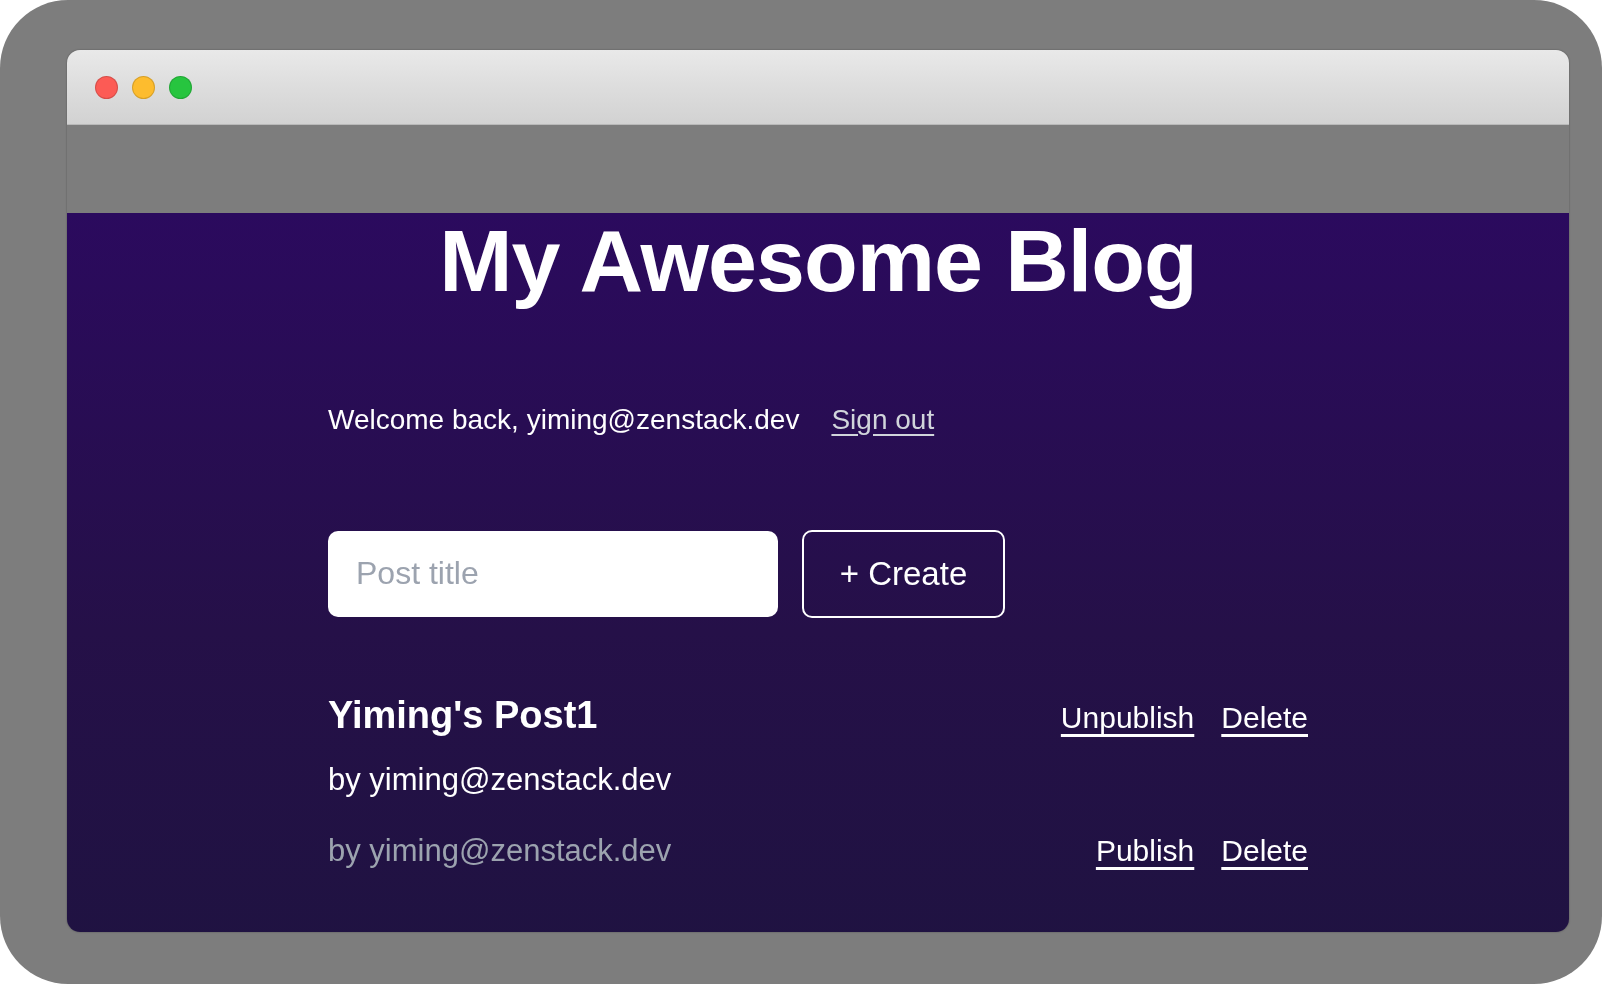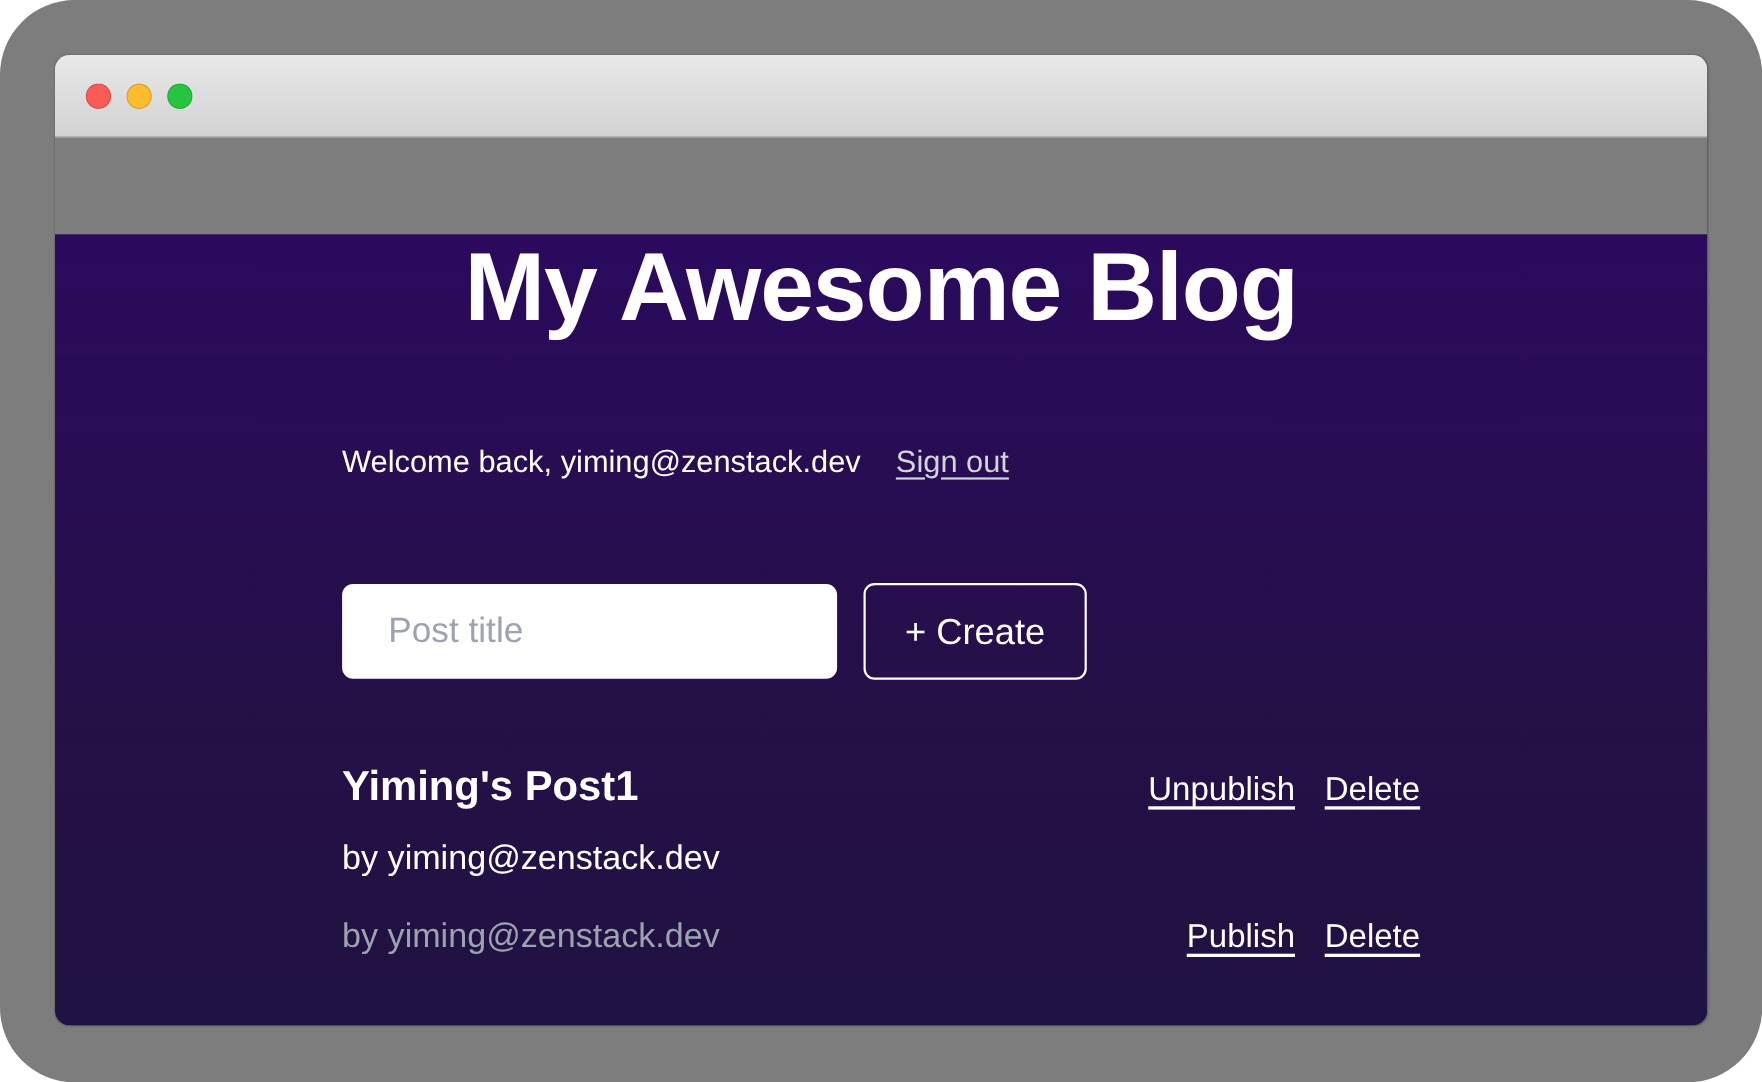--- a/index.html
+++ b/index.html
@@ -9,21 +9,21 @@
     font-family: "Liberation Sans", "DejaVu Sans", sans-serif;
     position: relative; overflow: hidden;
   }
   .canvas {
     position: absolute; left: 0; top: 0;
     width: 1602px; height: 984px;
     background: #7d7d7d;
     border-radius: 68px;
   }
   .window {
-    position: absolute; left: 50px; top: 50px;
+    position: absolute; left: 67px; top: 50px;
     width: 1502px; height: 882px;
     border-radius: 13px;
     overflow: hidden;
     box-shadow: 0 0 2px rgba(0,0,0,0.35);
   }
   .titlebar {
     height: 75px;
     background: linear-gradient(180deg, #e9e9e9 0%, #dcdcdc 55%, #d2d2d2 100%);
     border-bottom: 1px solid #b9b9b9;
     display: flex; align-items: center;
@@ -67,21 +67,21 @@
   .form-row {
     margin-top: 92px;
     display: flex; align-items: stretch;
   }
   .post-title-input {
     width: 450px; height: 86px;
     background: #ffffff;
     border: none; border-radius: 10px;
     font-size: 32px;
     font-family: "Liberation Sans", "DejaVu Sans", sans-serif;
-    padding: 0 42px;
+    padding: 0 28px;
     color: #737373;
     outline: none;
   }
   .post-title-input::placeholder { color: #9ca3af; }
   .create-btn {
     margin-left: 24px;
     width: 203px; height: 88px;
     margin-top: -1px;
     background: transparent;
     border: 2px solid #ffffff;

